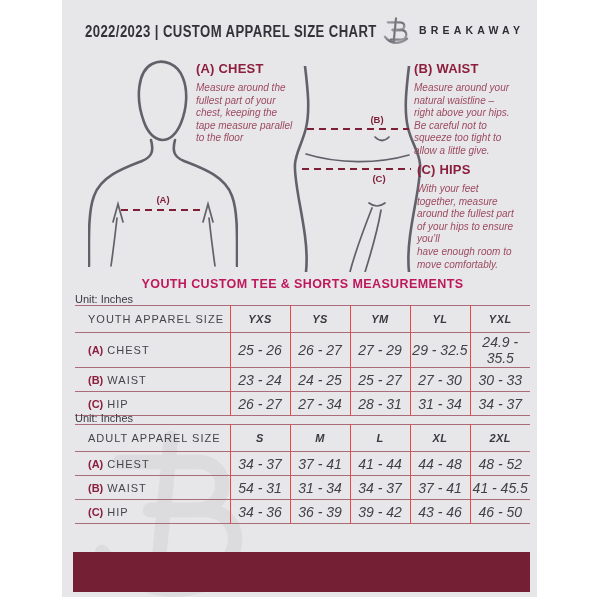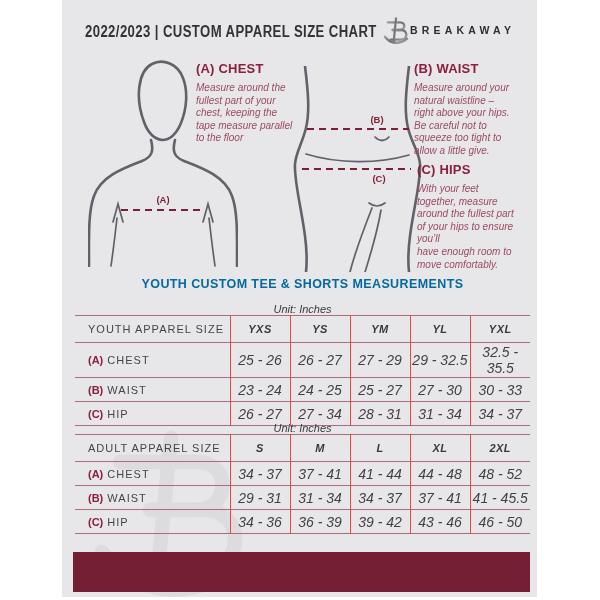--- a/index.html
+++ b/index.html
@@ -11,21 +11,21 @@
   .page{
     position:relative;margin-left:62px;width:475px;height:597px;
     background:#e7e6e8;overflow:hidden;
   }
   
   .doc-title{
     position:absolute;left:23px;top:23px;
     font-weight:bold;font-size:16px;letter-spacing:.5px;color:#333238;
     transform:scaleX(.82);transform-origin:left center;white-space:nowrap;
   }
-  .brand{position:absolute;left:321px;top:15px;display:flex;align-items:center;}
+  .brand{position:absolute;left:321px;top:15px;display:flex;align-items:center;gap:9px;}
   .brand svg{display:block;}
   .brand-name{font-weight:bold;font-size:10.5px;letter-spacing:4.2px;color:#2e2d33;}
   
   .guide-head{
     position:absolute;font-weight:bold;font-size:13px;color:#8c1e3e;letter-spacing:.2px;
   }
   .guide-text{
     position:absolute;font-style:italic;font-size:10px;line-height:12.6px;
     color:#9c4a61;white-space:pre-line;
   }
@@ -35,22 +35,22 @@
   #waist-text{left:352px;top:82px;width:124px;}
   #hips-head{left:355px;top:162px;}
   #hips-text{left:355px;top:183px;width:126px;}
   .fig{position:absolute;}
   #torso-fig{left:26px;top:60px;}
   #lower-fig{left:231px;top:66px;}
   
   .tbl-block{position:absolute;left:13px;width:455px;z-index:1;}
   #youth-block{top:277px;}
   #adult-block{top:410px;}
-  .tbl-title{text-align:center;font-weight:bold;font-size:12.5px;color:#0369a1;letter-spacing:.4px;}
-  .tbl-unit{text-align:center;font-style:italic;font-size:11px;color:#3a393f;margin-top:12px;}
+  .tbl-title{text-align:center;font-weight:bold;font-size:12.5px;color:#be185d;letter-spacing:.4px;}
+  .tbl-unit{font-size:11px;color:#3a393f;margin-top:2px;}
   table{width:455px;border-collapse:collapse;table-layout:fixed;margin-top:0;}
   col.c-label{width:155px;}
   col.c-size{width:60px;}
   thead th{height:24px;font-size:11px;color:#3a393f;}
   th.lblcol{font-weight:normal;text-align:left;padding-left:13px;letter-spacing:1px;color:#46444b;}
   th.sizecol{font-weight:bold;letter-spacing:.5px;}
   tbody td{height:21px;font-size:14px;color:#413f46;text-align:center;}
   td.lblcol{text-align:left;padding-left:13px;letter-spacing:1px;color:#46444b;font-size:11px;}
   td .key{font-weight:bold;color:#8c1e3e;letter-spacing:0;}
   tr{border-top:1px solid #aa6b7b;}
@@ -172,21 +172,21 @@
             <th class="sizecol">YXL</th>
           </tr>
         </thead>
         <tbody>
           <tr>
             <td class="lblcol"><span class="key">(A)</span> CHEST</td>
             <td class="sizecol">25 - 26</td>
             <td class="sizecol">26 - 27</td>
             <td class="sizecol">27 - 29</td>
             <td class="sizecol">29 - 32.5</td>
-            <td class="sizecol">32.5 - 35.5</td>
+            <td class="sizecol">24.9 - 35.5</td>
           </tr>
           <tr>
             <td class="lblcol"><span class="key">(B)</span> WAIST</td>
             <td class="sizecol">23 - 24</td>
             <td class="sizecol">24 - 25</td>
             <td class="sizecol">25 - 27</td>
             <td class="sizecol">27 - 30</td>
             <td class="sizecol">30 - 33</td>
           </tr>
           <tr>
@@ -226,21 +226,21 @@
           <tr>
             <td class="lblcol"><span class="key">(A)</span> CHEST</td>
             <td class="sizecol">34 - 37</td>
             <td class="sizecol">37 - 41</td>
             <td class="sizecol">41 - 44</td>
             <td class="sizecol">44 - 48</td>
             <td class="sizecol">48 - 52</td>
           </tr>
           <tr>
             <td class="lblcol"><span class="key">(B)</span> WAIST</td>
-            <td class="sizecol">29 - 31</td>
+            <td class="sizecol">54 - 31</td>
             <td class="sizecol">31 - 34</td>
             <td class="sizecol">34 - 37</td>
             <td class="sizecol">37 - 41</td>
             <td class="sizecol">41 - 45.5</td>
           </tr>
           <tr>
             <td class="lblcol"><span class="key">(C)</span> HIP</td>
             <td class="sizecol">34 - 36</td>
             <td class="sizecol">36 - 39</td>
             <td class="sizecol">39 - 42</td>

